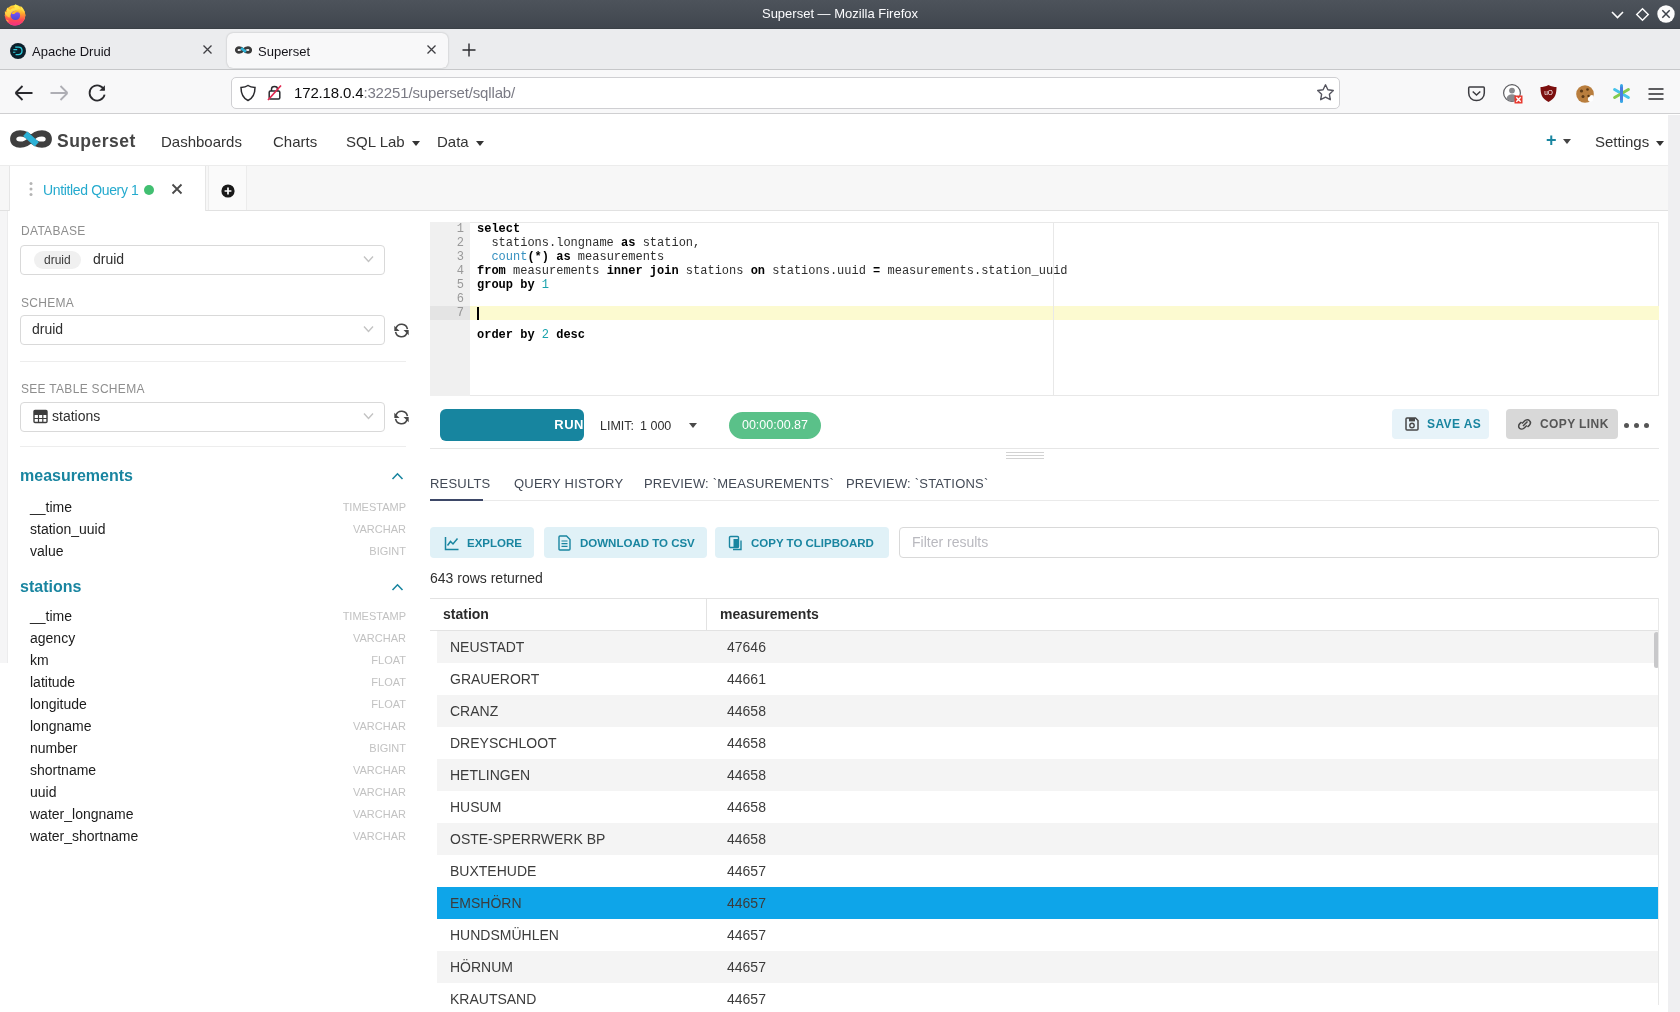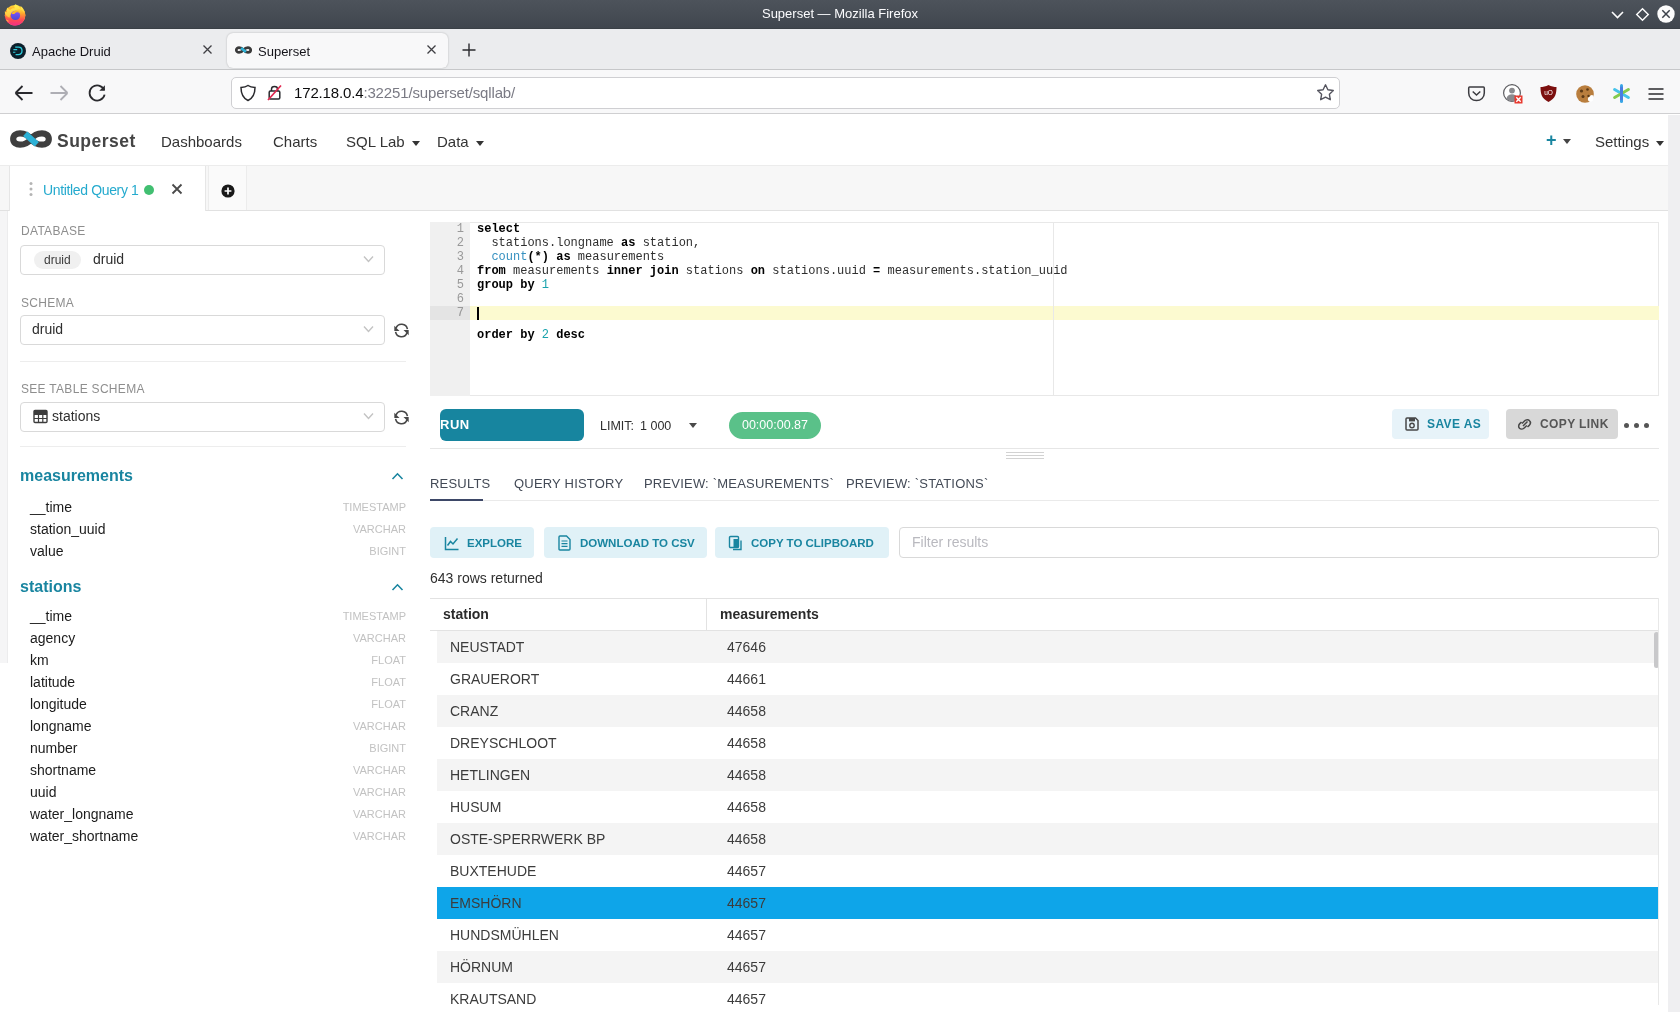--- a/index.html
+++ b/index.html
@@ -54,21 +54,21 @@
 .gnum { position:absolute; width:34px; text-align:right; height:14px; line-height:14px;
   font-family:"Liberation Mono", monospace; font-size:12px; color:#999; }
 .kw { font-weight:bold; color:#000; }
 .fn { color:#3590c0; }
 .num { color:#18a2ac; }
 
 
 #toolbar { left:430px; top:397px; width:1229px; height:52px; background:#fff;
   border-bottom:1px solid #e6e6e6; }
 #runbtn { left:440px; top:409px; width:144px; height:32px; background:#17859f;
-  border-radius:6px; color:#fff; font-size:13px; font-weight:bold; text-align:left;
+  border-radius:6px; color:#fff; font-size:13px; font-weight:bold; text-align:right;
   line-height:32px; letter-spacing:.5px; }
 #timer { left:729px; top:412px; width:92px; height:27px; background:#5ac189;
   border-radius:14px; color:#fff; font-size:12.5px; text-align:center; line-height:27px; }
 .btn2 { position:absolute; border-radius:4px; font-size:12px; font-weight:bold;
   letter-spacing:.4px; }
 
 
 .stab { position:absolute; top:476px; font-size:13px; color:#434a56; letter-spacing:.2px; }
 #southtabs-line { left:430px; top:500px; width:1229px; height:1px; background:#eaeaea; }
 #ink { left:430px; top:499px; width:53px; height:2px; background:#3d4767; }

